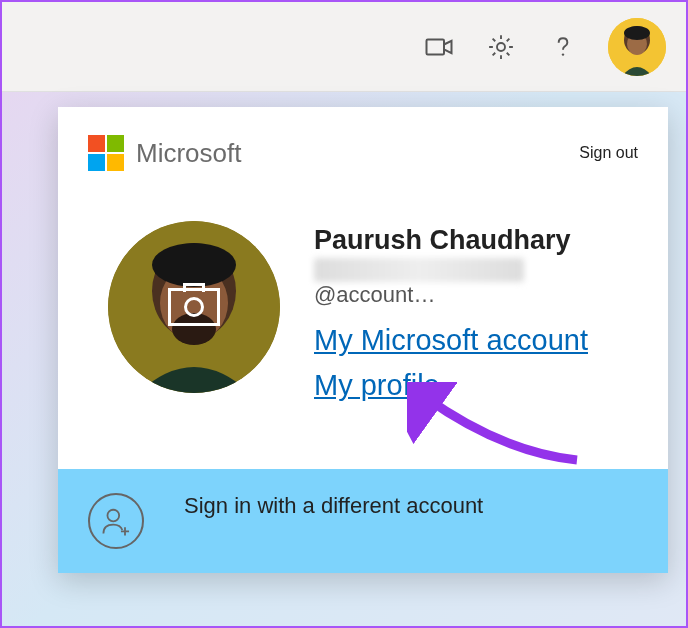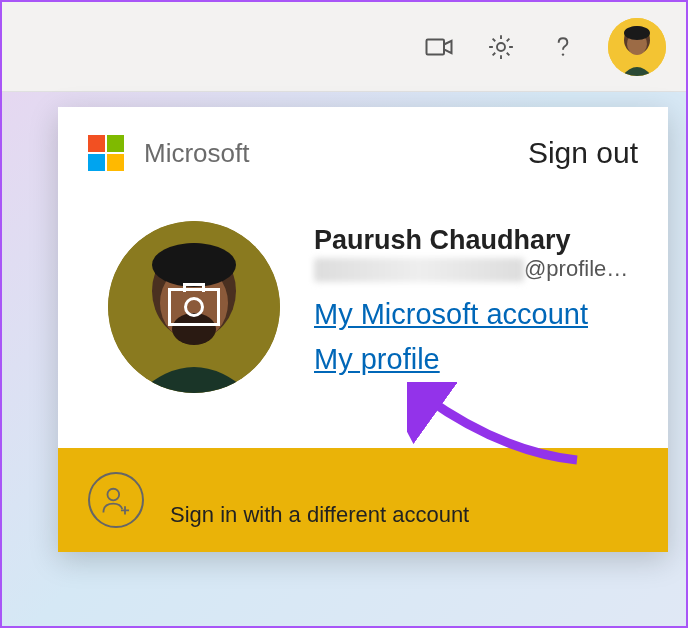--- a/index.html
+++ b/index.html
@@ -51,37 +51,37 @@
 }
 .panel-header {
   display: flex;
   justify-content: space-between;
   align-items: center;
   padding: 28px 30px 10px 30px;
 }
 .ms-logo {
   display: flex;
   align-items: center;
-  gap: 20px;
+  gap: 12px;
 }
 .ms-squares {
   width: 36px;
   height: 36px;
   display: grid;
   grid-template-columns: 1fr 1fr;
   grid-template-rows: 1fr 1fr;
   gap: 2px;
 }
 .sq-r { background: #f25022; }
 .sq-g { background: #7fba00; }
 .sq-b { background: #00a4ef; }
 .sq-y { background: #ffb900; }
 .ms-text { font-size: 26px; color: #6b6b6b; font-weight: 500; }
 .signout {
-  font-size: 30px;
+  font-size: 16px;
   color: #222;
   cursor: pointer;
 }
 .panel-body {
   display: flex;
   padding: 40px 30px 55px 50px;
   gap: 34px;
 }
 .avatar-lg-wrap {
   position: relative;
@@ -150,25 +150,25 @@
 .link {
   font-size: 29px;
   color: #0067b8;
   text-decoration: underline;
   cursor: pointer;
   display: block;
   margin-bottom: 12px;
   width: fit-content;
 }
 .panel-footer {
-  background: #eab308;
+  background: #7dd3fc;
   padding: 24px 30px;
   display: flex;
-  align-items: flex-end;
-  gap: 26px;
+  align-items: flex-start;
+  gap: 40px;
 }
 .add-acct-icon {
   width: 56px;
   height: 56px;
   border: 2px solid #666;
   border-radius: 50%;
   display: flex;
   align-items: center;
   justify-content: center;
   position: relative;
@@ -240,21 +240,21 @@
         <path d="M30 172 Q86 120 142 172 Z" fill="#1a3528"></path>
       </svg>
       <div class="camera-overlay">
         <div class="lens"></div>
       </div>
     </div>
 
     <div class="user-info">
       <div class="user-name">Paurush Chaudhary</div>
       <div class="user-email">
-        <span class="email-blur"></span><span>@profile…</span>
+        <span class="email-blur"></span><span>@account…</span>
       </div>
       <a class="link">My Microsoft account</a>
       <a class="link">My profile</a>
     </div>
   </div>
 
   <div class="panel-footer">
     <div class="add-acct-icon">
       <svg viewBox="0 0 40 40" width="36" height="36" fill="none" stroke="#666" stroke-width="2">
         <circle cx="17" cy="14" r="6.5"></circle>

